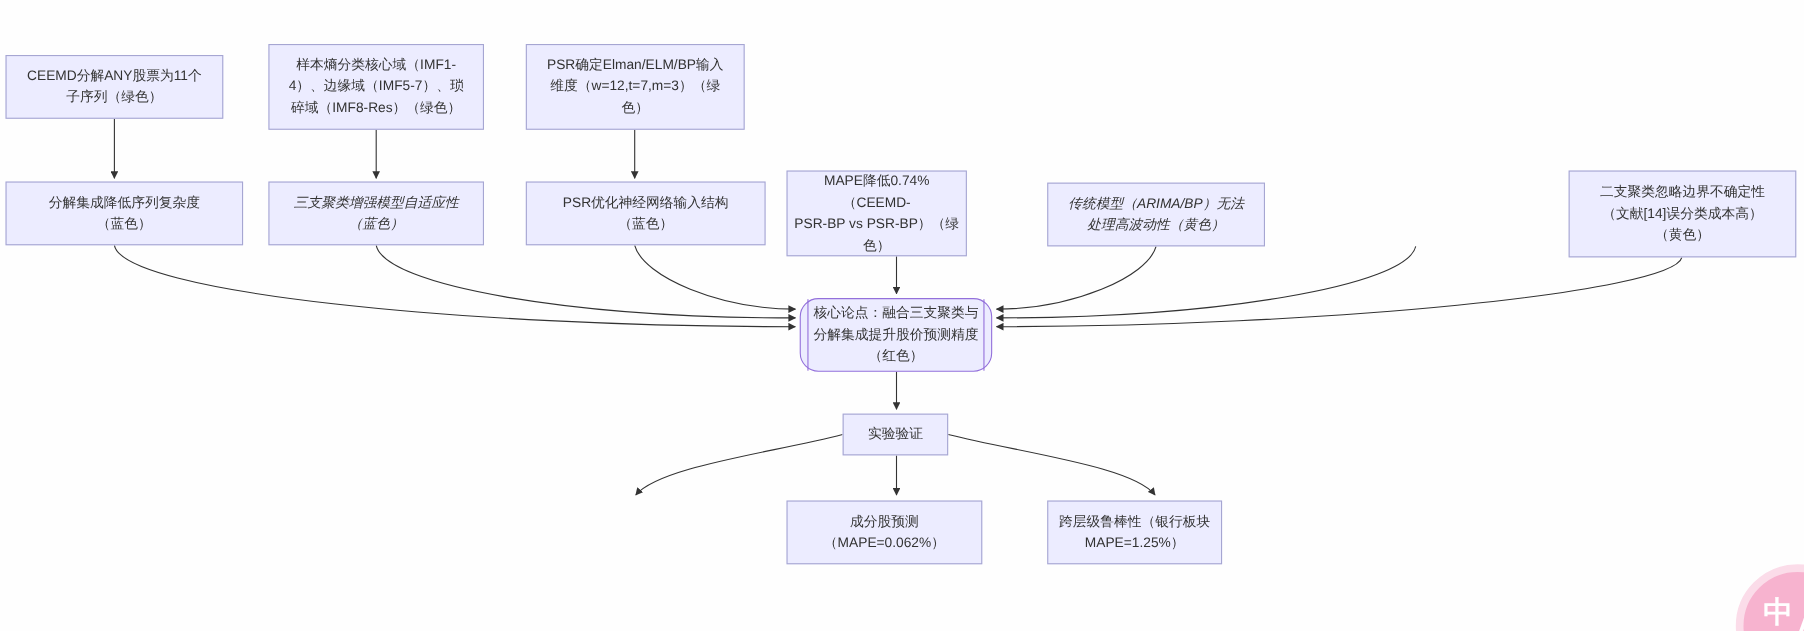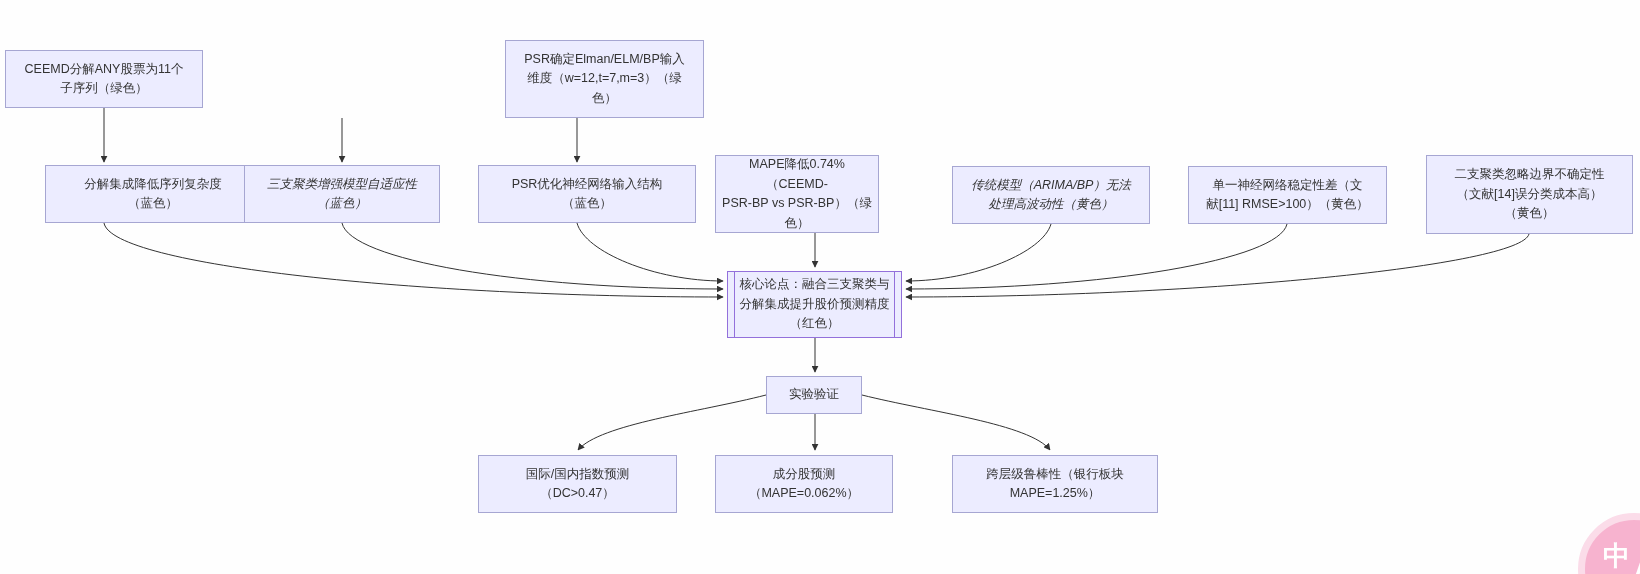--- a/index.html
+++ b/index.html
@@ -86,76 +86,73 @@
       <path d="M766,395 C700,412 600,424 578,450" marker-end="url(#arrow)"></path>
       <path d="M815,414 L815,450" marker-end="url(#arrow)"></path>
       <path d="M862,395 C930,412 1030,424 1050,450" marker-end="url(#arrow)"></path>
     </g>
   </svg>
 
   <div class="node" style="left:5px;top:50px;width:198px;height:58px;">
     <span class="lbl">CEEMD分解ANY股票为11个
 子序列（绿色）</span>
   </div>
-  <div class="node" style="left:478px;top:40px;width:199px;height:78px;margin-left:27px;">
+  <div class="node" style="left:244px;top:40px;width:196px;height:78px;">
+    <span class="lbl">样本熵分类核心域（IMF1-
+4）、边缘域（IMF5-7）、琐
+碎域（IMF8-Res）（绿色）</span>
+  </div>
+  <div class="node" style="left:478px;top:40px;width:199px;height:78px;">
     <span class="lbl">PSR确定Elman/ELM/BP输入
 维度（w=12,t=7,m=3）（绿
 色）</span>
   </div>
 
-  <div class="node" style="left:5px;top:165px;width:216px;height:58px;margin-left:40px;">
+  <div class="node" style="left:5px;top:165px;width:216px;height:58px;">
     <span class="lbl">分解集成降低序列复杂度
 （蓝色）</span>
   </div>
   <div class="node" style="left:244px;top:165px;width:196px;height:58px;font-style:italic;">
     <span class="lbl">三支聚类增强模型自适应性
 （蓝色）</span>
   </div>
   <div class="node" style="left:478px;top:165px;width:218px;height:58px;">
     <span class="lbl">PSR优化神经网络输入结构
 （蓝色）</span>
   </div>
   <div class="node" style="left:715px;top:155px;width:164px;height:78px;">
     <span class="lbl">MAPE降低0.74%（CEEMD-
 PSR-BP vs PSR-BP）（绿
 色）</span>
   </div>
   <div class="node" style="left:952px;top:166px;width:198px;height:58px;font-style:italic;">
     <span class="lbl">传统模型（ARIMA/BP）无法
 处理高波动性（黄色）</span>
   </div>
-  <div class="node" style="left:1188px;top:166px;width:199px;height:58px;">
-    <span class="lbl">单一神经网络稳定性差（文
-献[11] RMSE&gt;100）（黄色）</span>
-  </div>
   <div class="node" style="left:1426px;top:155px;width:207px;height:79px;">
     <span class="lbl">二支聚类忽略边界不确定性
 （文献[14]误分类成本高）
 （黄色）</span>
   </div>
 
-  <div class="node core" style="left:727px;top:271px;width:175px;height:67px;">
+  <div class="node core" style="left:727px;top:271px;width:175px;height:67px;border-radius:17px;">
     <span class="lbl">核心论点：融合三支聚类与
 分解集成提升股价预测精度
 （红色）</span>
   </div>
 
   <div class="node" style="left:766px;top:376px;width:96px;height:38px;">
     <span class="lbl">实验验证</span>
   </div>
 
-  <div class="node" style="left:478px;top:455px;width:199px;height:58px;">
-    <span class="lbl">国际/国内指数预测
-（DC&gt;0.47）</span>
-  </div>
   <div class="node" style="left:715px;top:455px;width:178px;height:58px;">
     <span class="lbl">成分股预测
 （MAPE=0.062%）</span>
   </div>
-  <div class="node" style="left:952px;top:455px;width:206px;height:58px;">
+  <div class="node" style="left:952px;top:455px;width:159px;height:58px;">
     <span class="lbl">跨层级鲁棒性（银行板块
 MAPE=1.25%）</span>
   </div>
 
   <div class="translate-btn">
     <span class="zh">中</span>
     <span class="en">A</span>
   </div>
 
 </div>

